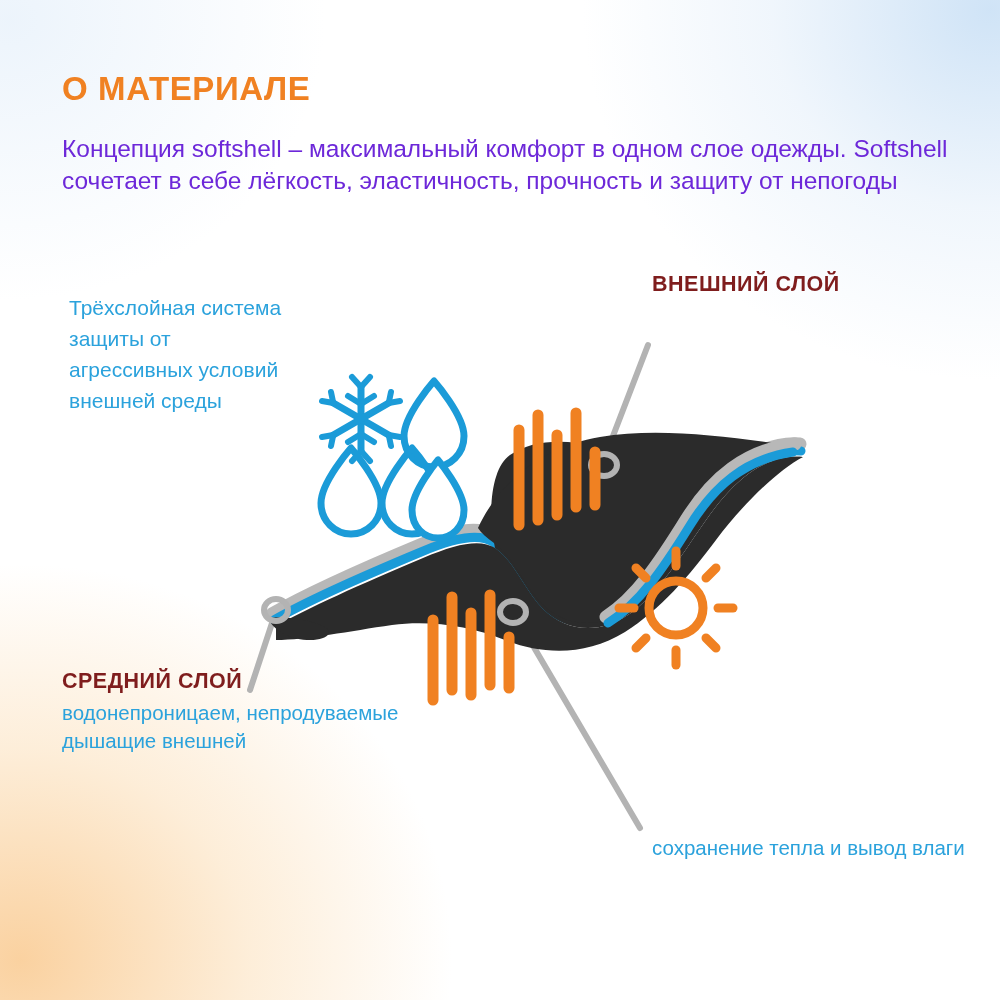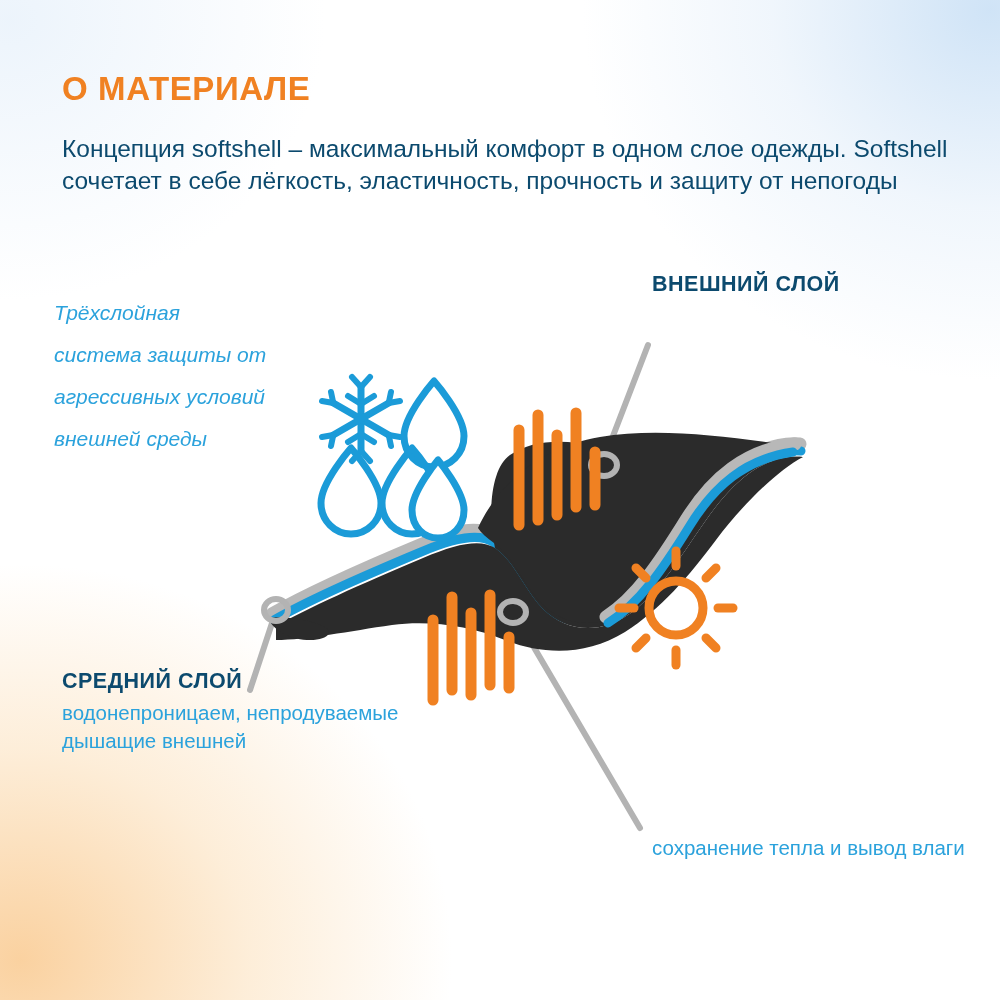--- a/index.html
+++ b/index.html
@@ -20,33 +20,32 @@
 
   #page-title {
     left:62px; top:70px;
     font-size:33px; font-weight:bold;
     letter-spacing:0.6px;
     color:#f08122;
   }
   #intro-paragraph {
     left:62px; top:133px; width:890px;
     font-size:24.5px; line-height:32px;
-    color:#0c4a6e; font-weight:400;
+    color:#6d28d9; font-weight:400;
   }
   #three-layer-note {
-    left:54px; top:292px; width:215px;
-    font-size:21px; line-height:42px;
+    left:69px; top:292px; width:215px;
+    font-size:21px; line-height:31px;
     color:#2ba2dc;
-    font-style:italic;
   }
 
   .callout { position:absolute; }
   .callout .c-title {
     font-size:21.5px; font-weight:bold; letter-spacing:0.5px;
-    color:#0c4a6e; margin-bottom:5px;
+    color:#7f1d1d; margin-bottom:5px;
   }
   .callout .c-body {
     font-size:20.5px; line-height:28px; color:#2ba2dc;
   }
 
   #callout-outer  { left:652px; top:272px; width:320px; }
   #callout-middle { left:62px;  top:669px; width:400px; }
   #callout-inner  { left:652px; top:834px; width:330px; }
 
   svg.art { position:absolute; left:0; top:0; width:1000px; height:1000px; overflow:visible; }

